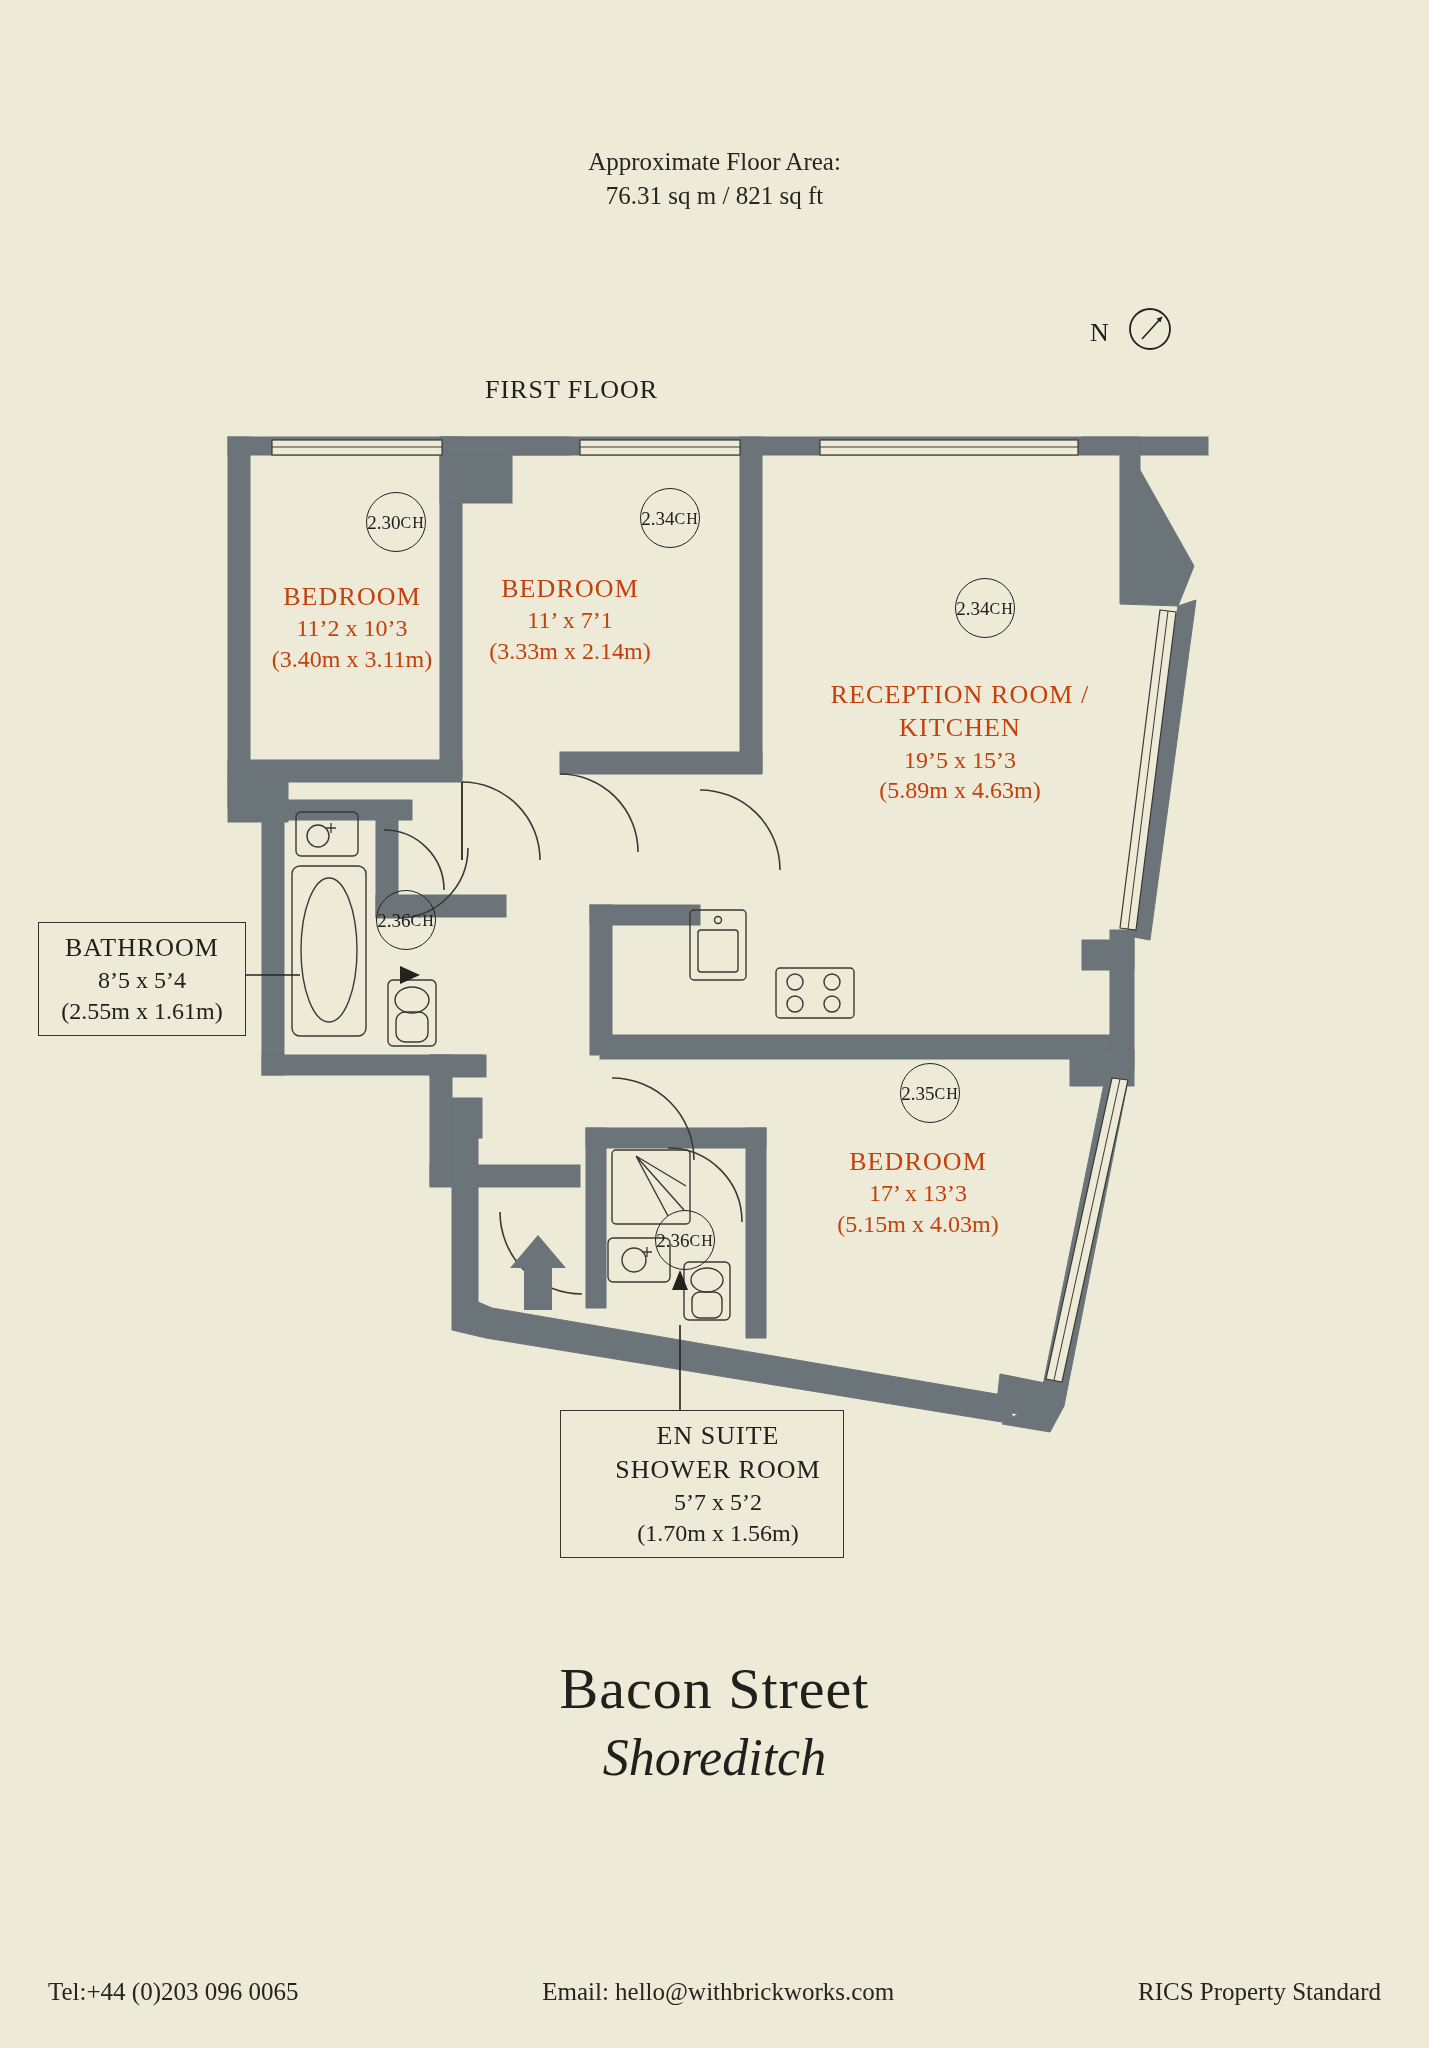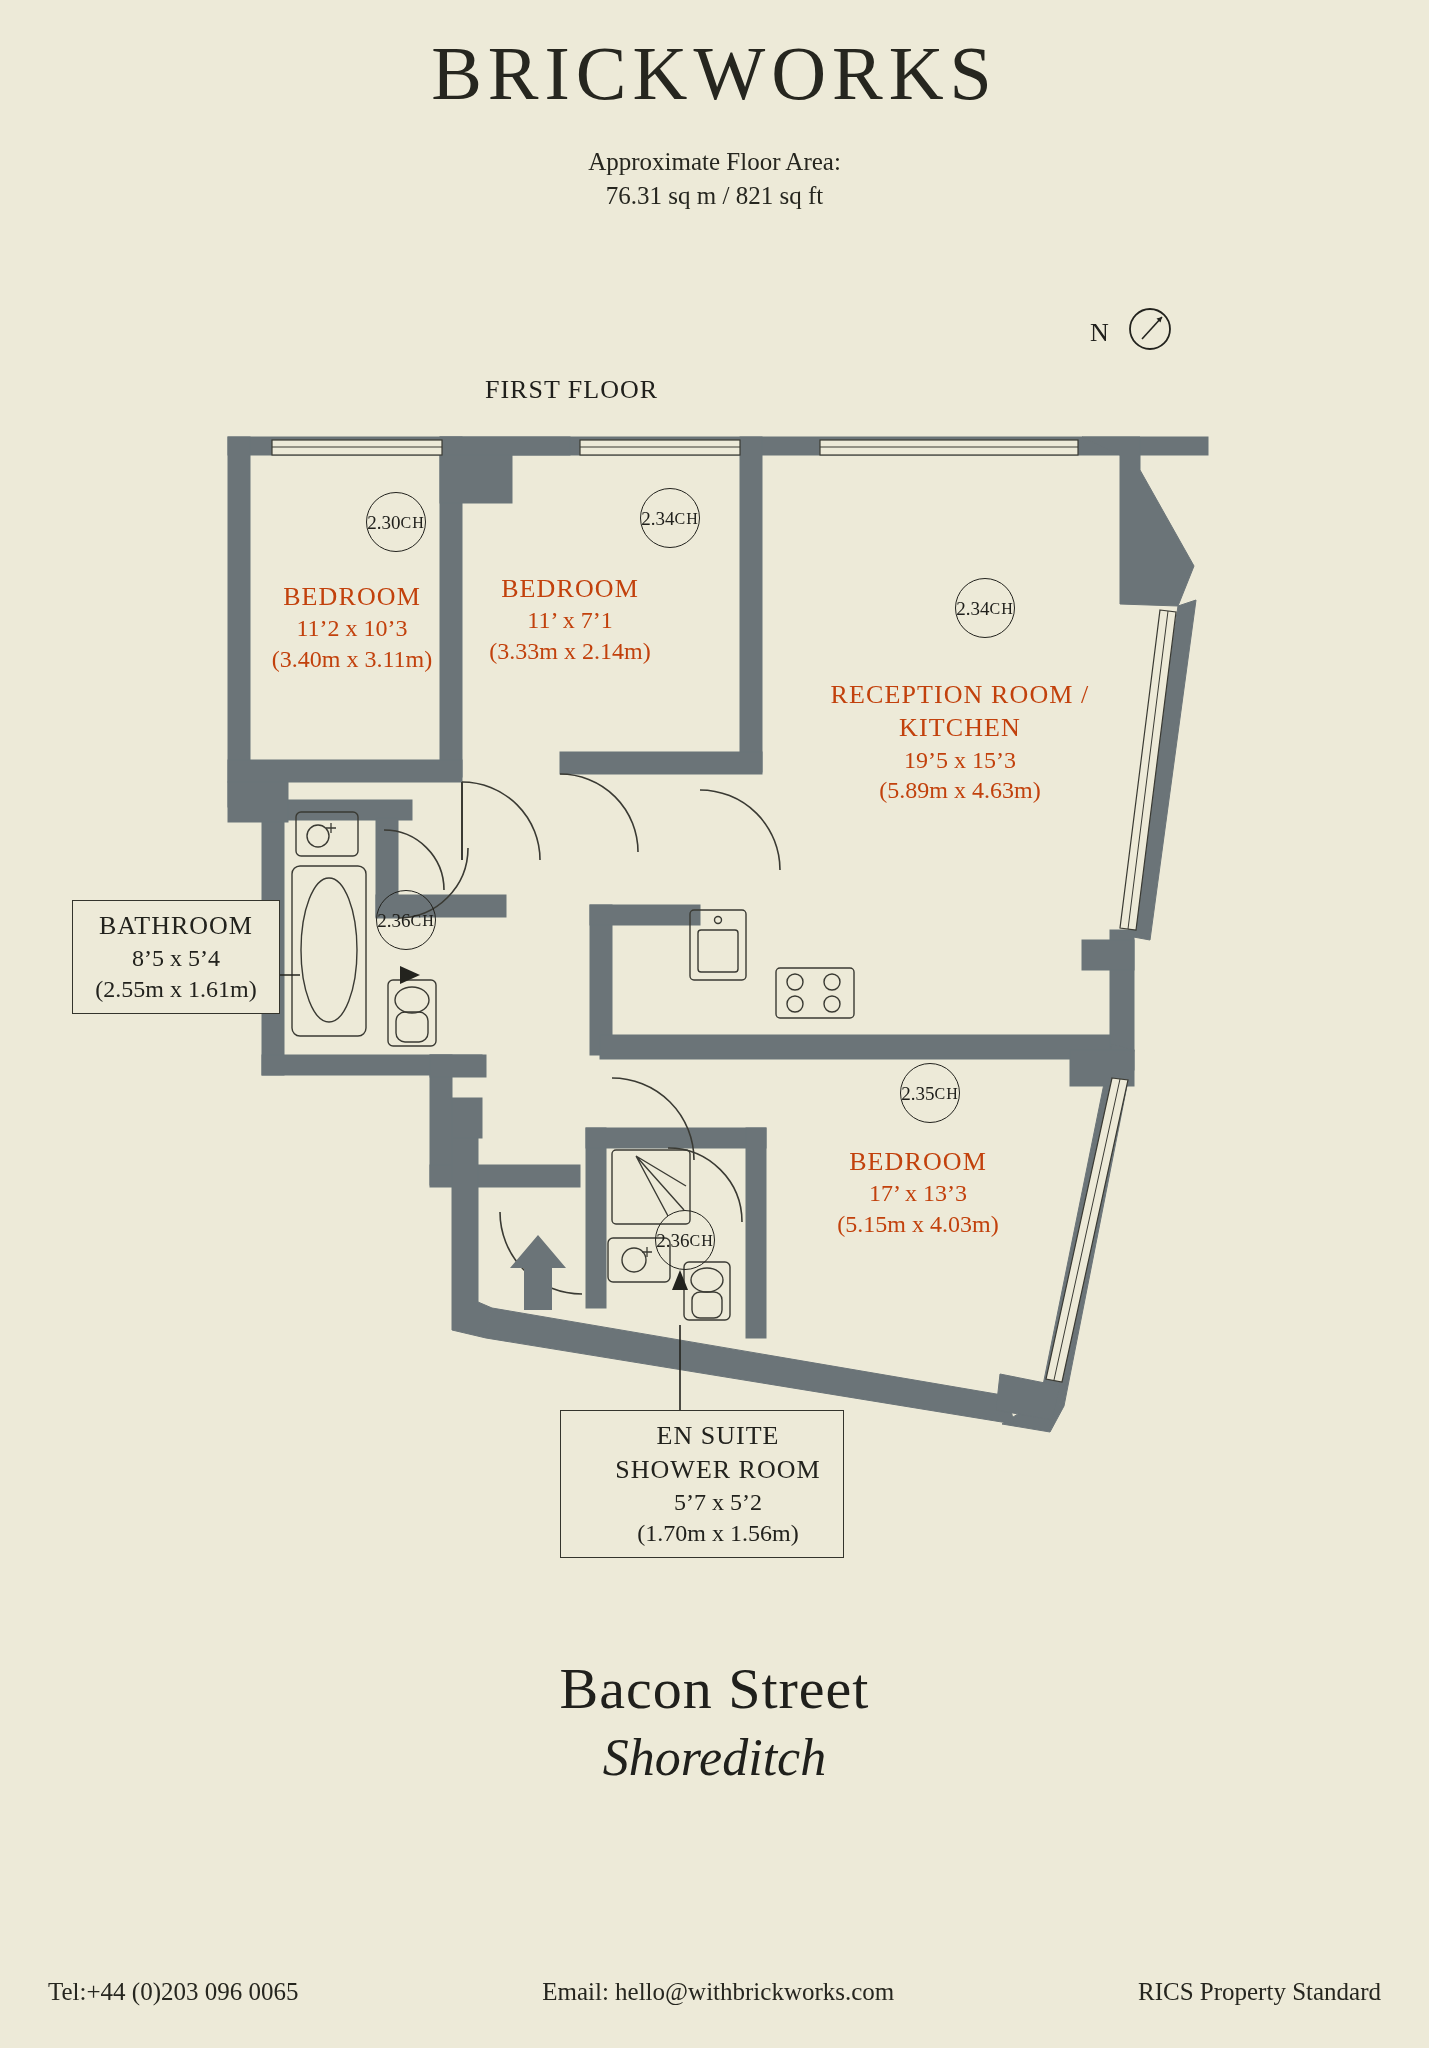--- a/index.html
+++ b/index.html
@@ -86,21 +86,20 @@
     display:flex;justify-content:space-between;
     padding:0 48px;box-sizing:border-box;
     font-size:25px;color:#26261f;
   }
 </style>
 </head>
 <body>
 
 <div class="page">
 
-  <div class="title">BRICKWORKS</div>
   <div class="area-block">
     <div>Approximate Floor Area:</div>
     <div>76.31 sq m / 821 sq ft</div>
   </div>
 
   <div class="floor-caption">FIRST FLOOR</div>
 
   <div class="north">
     <span class="n-letter">N</span>
     <svg width="56" height="58" viewBox="0 0 56 58">
@@ -333,21 +332,21 @@
     <span class="dim">19’5 x 15’3</span>
     <span class="dimm">(5.89m x 4.63m)</span>
   </div>
 
   <div class="room-label" style="left:768px;top:1145px;width:300px;">
     <span class="nm">BEDROOM</span>
     <span class="dim">17’ x 13’3</span>
     <span class="dimm">(5.15m x 4.03m)</span>
   </div>
 
-  <div class="callout" style="left:38px;top:900px;width:186px;margin-left:34px;">
+  <div class="callout" style="left:38px;top:922px;width:186px;">
     <span class="nm">BATHROOM</span>
     <span class="dim">8’5 x 5’4</span>
     <span class="dimm">(2.55m x 1.61m)</span>
   </div>
 
   <div class="callout" style="left:560px;top:1410px;width:230px;padding-left:42px;">
     <span class="nm">EN SUITE</span>
     <span class="nm">SHOWER ROOM</span>
     <span class="dim">5’7 x 5’2</span>
     <span class="dimm">(1.70m x 1.56m)</span>

